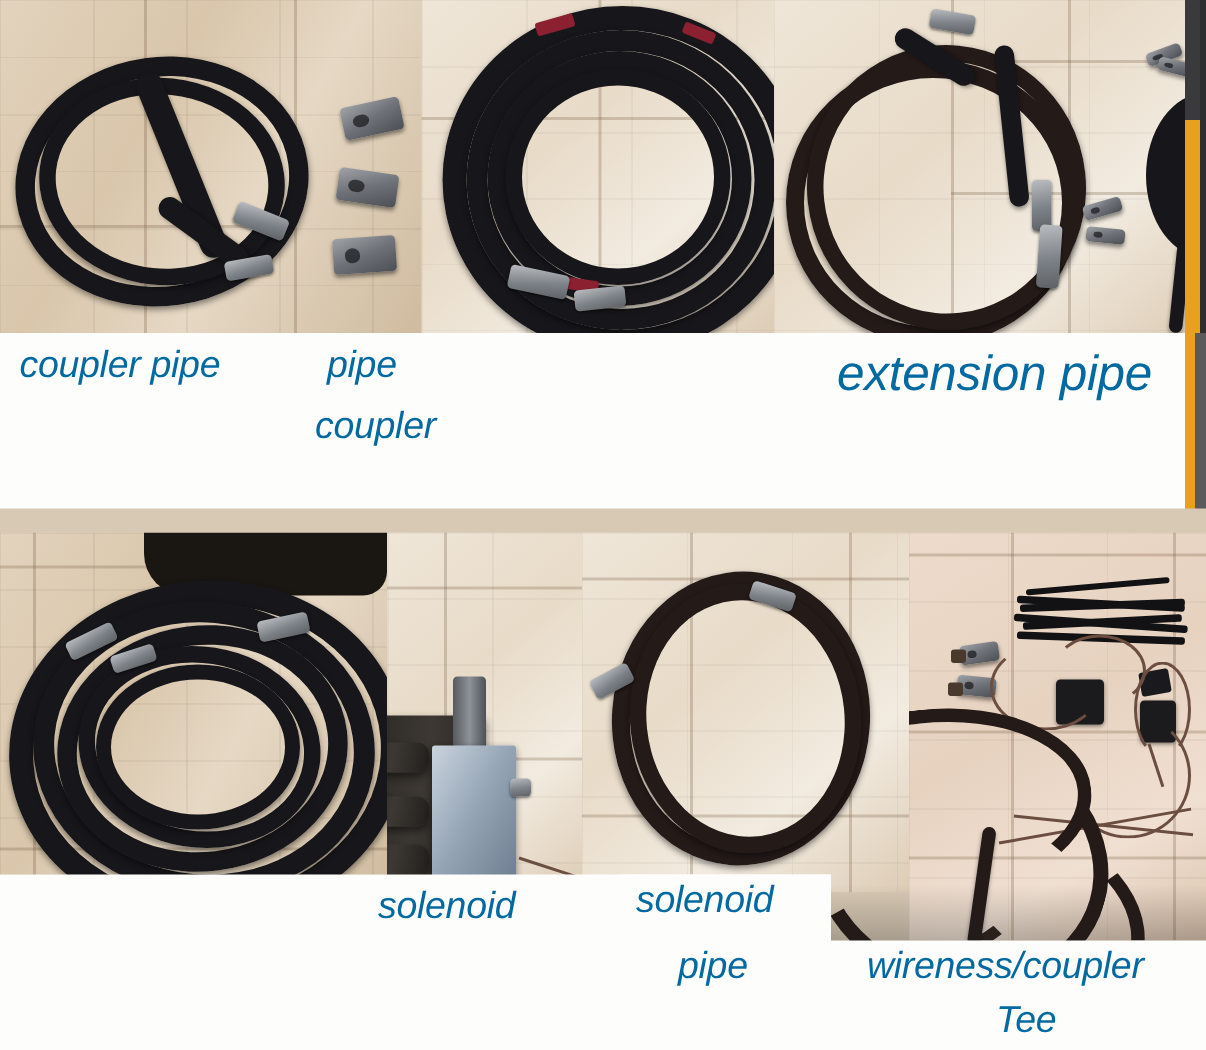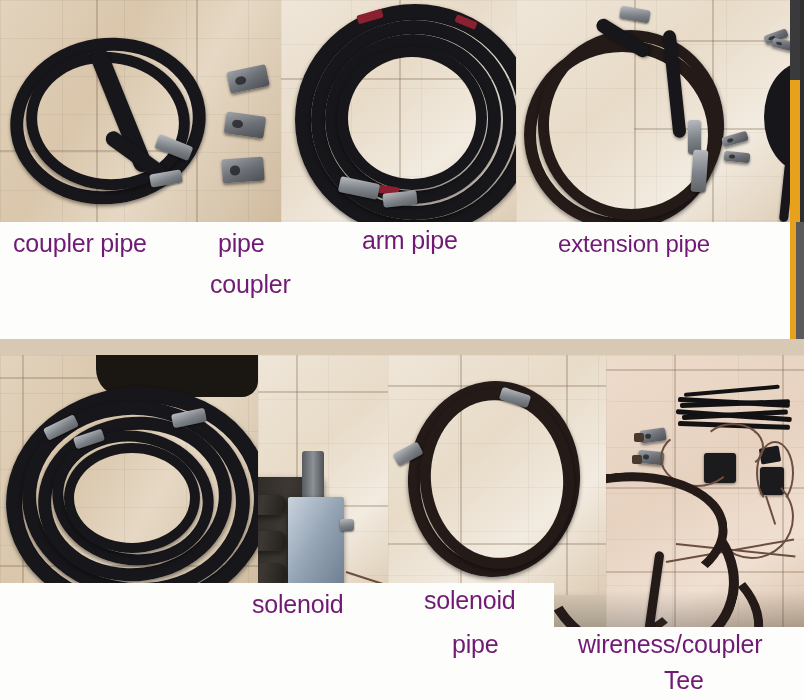--- a/index.html
+++ b/index.html
@@ -92,24 +92,25 @@
   .ziptie{position:absolute;background:#121215;border-radius:2px;transform-origin:left center;}
   .wire{position:absolute;border-style:solid;border-color:transparent;border-radius:50%;}
   .wirethin{position:absolute;background:#6b4e3f;height:2px;transform-origin:left center;}
   .switchblk{position:absolute;background:#1b1a1d;border-radius:3px;box-shadow:0 1px 3px rgba(0,0,0,.5);}
   .relay{position:absolute;background:#1a1a1e;border-radius:2px;}
 
   
   .labelband{position:absolute;background:#fdfdfb;}
   .labeltxt{
     position:absolute;
-    color:#701a75;
+    color:#0369a1;
     font-family:"Liberation Sans", sans-serif;
     white-space:nowrap;
     letter-spacing:-0.2px;
+    font-style:italic;
   }
 
   
   .edgestrip{position:absolute;}
 
   
   .ctrl-grad{
     position:absolute;left:0;right:0;bottom:0;height:110px;
     background:linear-gradient(to bottom, rgba(20,20,20,0) 0%, rgba(30,30,30,.35) 45%, rgba(40,40,40,.72) 78%, rgba(55,55,55,.85) 100%);
     pointer-events:none;
@@ -190,22 +191,21 @@
       <div class="clampblk" style="left:256px;top:40px;width:22px;height:9px;transform:rotate(14deg);"></div>
 
       <div style="position:absolute;left:248px;top:62px;width:80px;height:110px;background:#17161a;border-radius:50%;"></div>
       <div class="hoseseg" style="left:266px;top:162px;width:9px;height:60px;transform:rotate(6deg);"></div>
     </div>
 
     <div class="labelband" style="left:0;top:222px;width:790px;height:117px;"></div>
     <div class="labeltxt" style="left:13px;top:229px;font-size:25px;">coupler pipe</div>
     <div class="labeltxt" style="left:218px;top:229px;font-size:25px;">pipe</div>
     <div class="labeltxt" style="left:210px;top:270px;font-size:25px;">coupler</div>
-    <div class="labeltxt" style="left:362px;top:226px;font-size:25px;">arm pipe</div>
-    <div class="labeltxt" style="left:558px;top:230px;font-size:24px;">extension pipe</div>
+    <div class="labeltxt" style="left:558px;top:230px;font-size:33px;">extension pipe</div>
 
     <div class="edgestrip" style="left:790px;top:0;width:10px;height:222px;background:linear-gradient(180deg,#3a3a3c 0 36%,#e8a11c 36% 100%);"></div>
     <div class="edgestrip" style="left:790px;top:222px;width:14px;height:117px;background:linear-gradient(90deg,#e8a11c 0 46%,#5a5a5c 46% 100%);"></div>
     <div class="edgestrip" style="left:800px;top:0;width:4px;height:222px;background:#2e2e30;"></div>
 
     <div class="panel" style="left:0;top:355px;width:258px;height:240px;">
       <div class="cardboard"></div>
       <div class="seam v" style="left:22px;top:0;height:240px;"></div>
       <div class="seam h" style="left:0;top:22px;width:258px;"></div>
       <div class="seam h" style="left:0;top:210px;width:258px;"></div>

